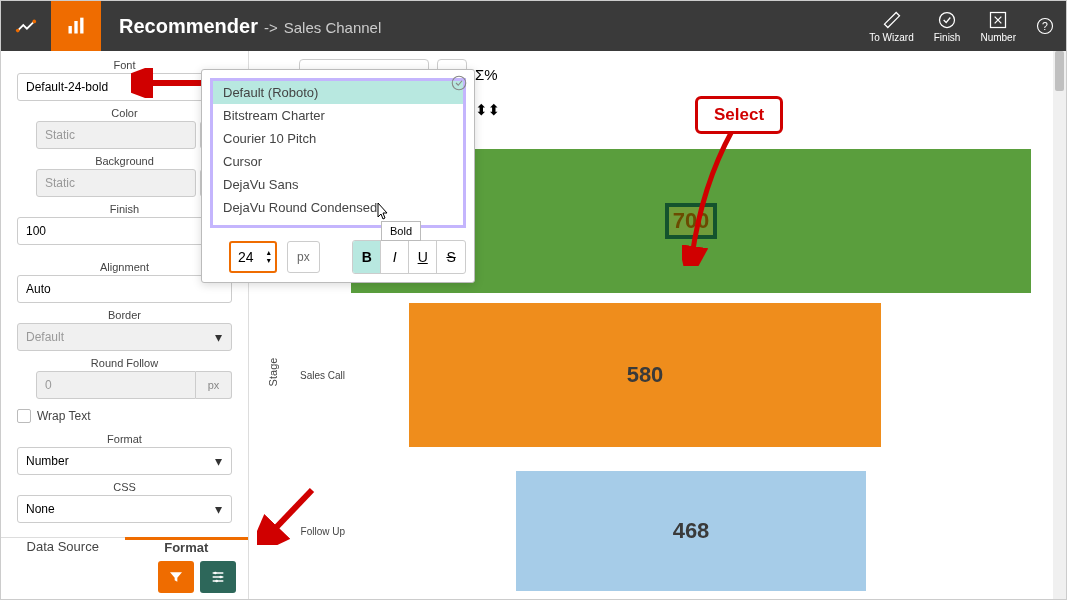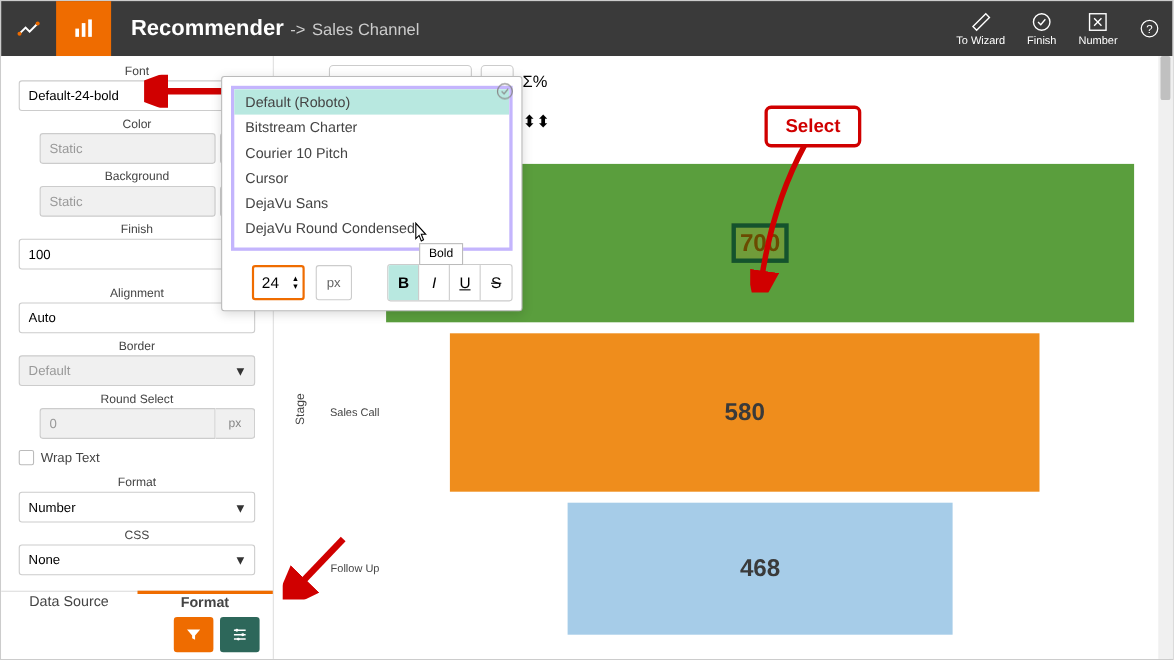--- a/index.html
+++ b/index.html
@@ -165,21 +165,21 @@
       <div class="field-grp"><span class="field-label">Finish</span>
         <input class="field-input" value="100" style=""></div>
       <div style="height:10px"></div>
       <div class="field-grp"><span class="field-label">Alignment</span>
         <input class="field-input" value="Auto" style=""></div>
       <div class="field-grp">
           <span class="field-label">Border</span>
         <div class="sel-wrap"><input class="field-input disabled" value="Default" style=""><span class="sel-caret ico14">▾</span></div>
         </div>
       <div class="field-grp">
-          <span class="field-label">Round Select</span>
+          <span class="field-label">Round Follow</span>
         <div class="field-row" style="gap:0">
             <input class="field-input disabled" style="border-radius: 3px 0px 0px 3px;" value="0">
             <div class="px-box">px</div>
           </div>
         </div>
       <div class="chk-row">
           <div class="chk"></div>
           <span>Wrap Text</span>
         </div>
       <div class="field-grp">
@@ -230,25 +230,25 @@
     <div class="chart-zone">
       <div class="y-axis-lbl">Stage</div>
       <div class="bar-row" style="top:0;height:144px">
         <div class="bar-cat"></div>
         <div class="bar-block bar-green" style="width:680px">
             <span class="bar-val selected">700</span>
           </div>
       </div>
       <div class="bar-row" style="top:154px;height:144px">
         <div class="bar-cat">Sales Call</div>
-        <div class="bar-block bar-orange" style="width:536px;margin-left:58px">
+        <div class="bar-block bar-orange" style="width:472px;margin-left:58px">
             <span>580</span>
           </div>
       </div>
-      <div class="bar-row" style="top:308px;height:120px">
+      <div class="bar-row" style="top:322px;height:120px">
         <div class="bar-cat">Follow Up</div>
         <div class="bar-block bar-blue" style="width:350px;margin-left:165px">
             <span>468</span>
           </div>
       </div>
     </div>
   </div>
 </div>
 
 <div class="font-popup">

